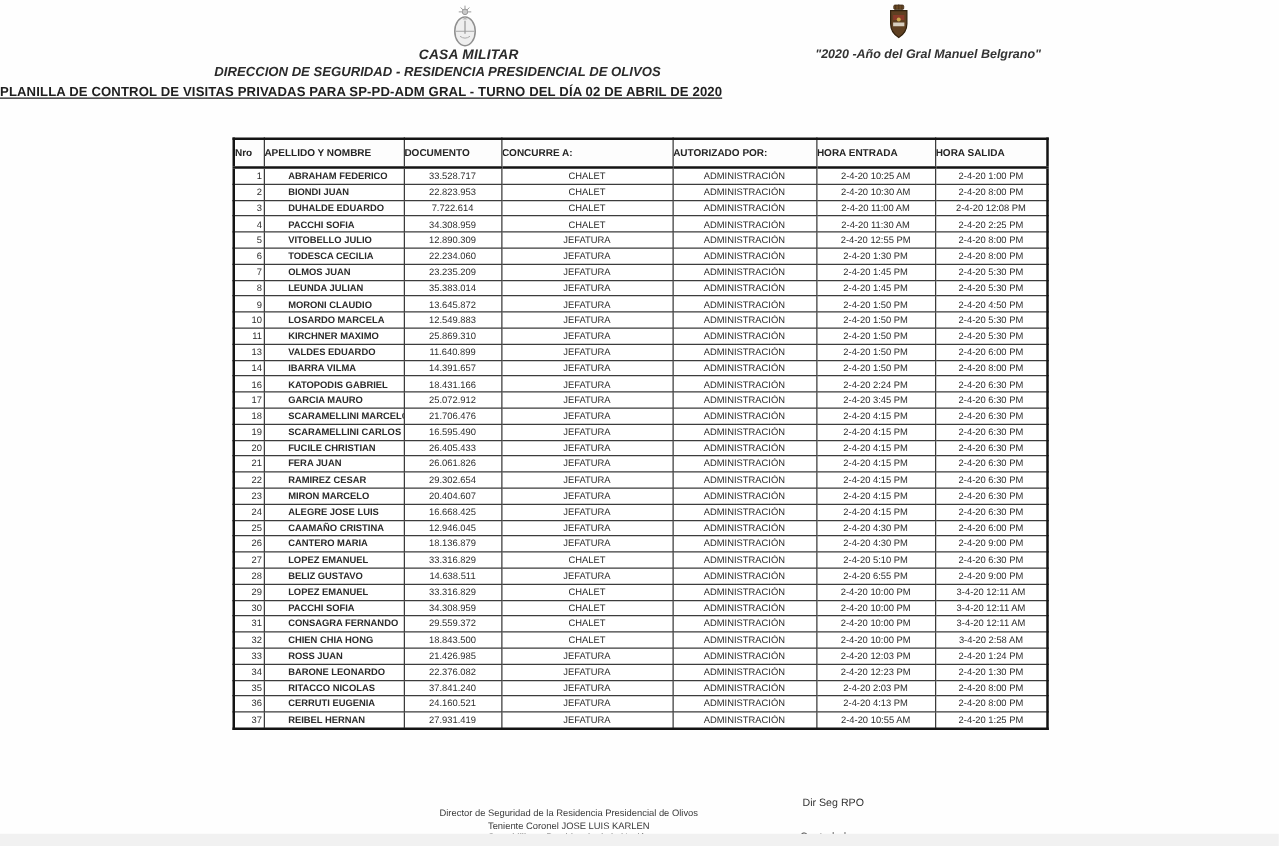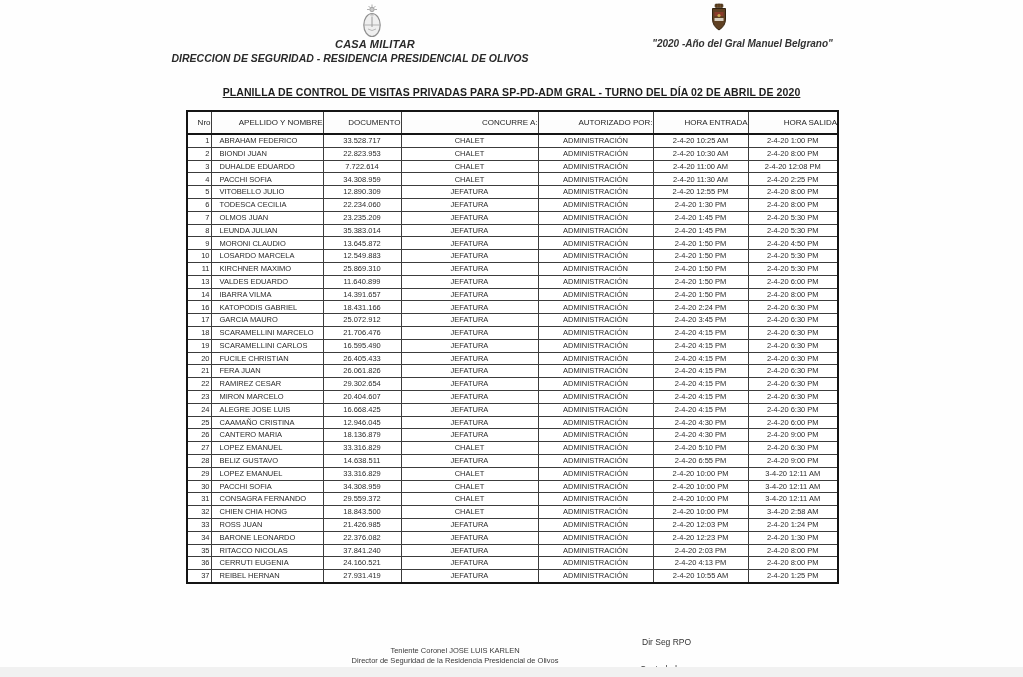--- a/index.html
+++ b/index.html
@@ -10,36 +10,36 @@
     -webkit-font-smoothing:antialiased;
   }
   .abs{position:absolute;}
   
   .org-title{top:38px;left:175px;width:400px;text-align:center;
     font-size:11px;font-weight:bold;font-style:italic;color:#2a2a2a;letter-spacing:.2px;}
   .org-subtitle{top:52px;left:150px;width:400px;text-align:center;
     font-size:10.5px;font-weight:bold;font-style:italic;color:#2a2a2a;}
   .motto{top:38px;left:620px;width:245px;text-align:center;
     font-size:10px;font-weight:bold;font-style:italic;color:#333;}
-  .doc-title{top:86px;left:0;width:1023px;text-align:center;
+  .doc-title{top:68px;left:0;width:1023px;text-align:left;
     font-size:10.5px;font-weight:bold;color:#1e1e1e;
     text-decoration:underline;letter-spacing:.1px;}
   
   .left-emblem{top:4px;left:360px;width:24px;height:36px;}
   .right-emblem{top:3px;left:708px;width:22px;height:31px;}
   
   .tbl-wrap{top:110px;left:186px;}
   table{border-collapse:collapse;table-layout:fixed;width:651px;
     border:2px solid #141414;background:#fff;}
   th,td{border:1px solid #3c3c3c;padding:0;overflow:hidden;white-space:nowrap;}
-  th{height:21px;font-size:8px;font-weight:normal;color:#242424;
-    text-align:right;border-bottom:2px solid #141414;background:#fdfdfd;}
+  th{height:21px;font-size:8px;font-weight:bold;color:#242424;
+    text-align:left;border-bottom:2px solid #141414;background:#fdfdfd;}
   td{height:11.8px;font-size:7.5px;line-height:1;color:#2b2b2b;text-align:center;}
   td.c0{text-align:right;padding-right:1px;}
-  td.c1{text-align:left;padding-left:8px;}
+  td.c1{text-align:left;padding-left:19px;font-weight:bold;}
   
   .controlada{top:616px;left:640px;font-size:8.5px;color:#333;margin-top:48px;}
   .dotline{display:inline-block;width:126px;height:7px;
     border-bottom:1.5px dotted #666;margin-left:2px;}
   .dirseg{top:637px;left:642px;width:150px;text-align:left;
     font-size:8.5px;color:#333;}
   .sig{top:646px;left:255px;width:400px;text-align:center;
     font-size:7.5px;line-height:9.5px;color:#3a3a3a;}
   .scan-band{left:0;bottom:0;width:1023px;height:10px;background:#f1f1f1;}
 </style>
@@ -426,19 +426,19 @@
         </tbody>
     </table>
   </div>
 
   <div class="abs controlada">
     <span>Controlada por:</span><span class="dotline"></span>
   </div>
   <div class="abs dirseg">Dir Seg RPO</div>
 
   <div class="abs sig">
+    <div>Director de Seguridad de la Residencia Presidencial de Olivos</div>
     <div>Teniente Coronel JOSE LUIS KARLEN</div>
-    <div>Director de Seguridad de la Residencia Presidencial de Olivos</div>
     <div>Casa Militar—Presidencia de la Nación</div>
   </div>
 
   <div class="abs scan-band"></div>
 </div>
 
 </body></html>

